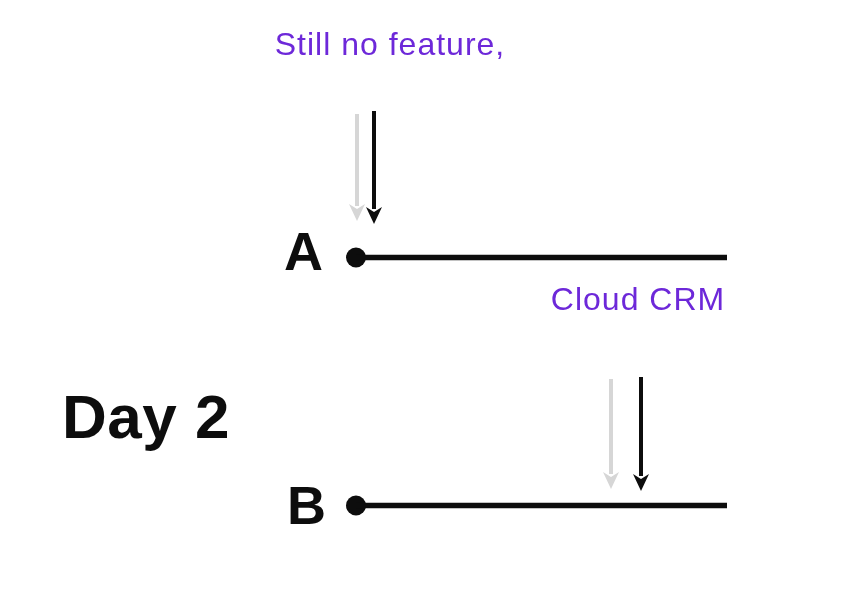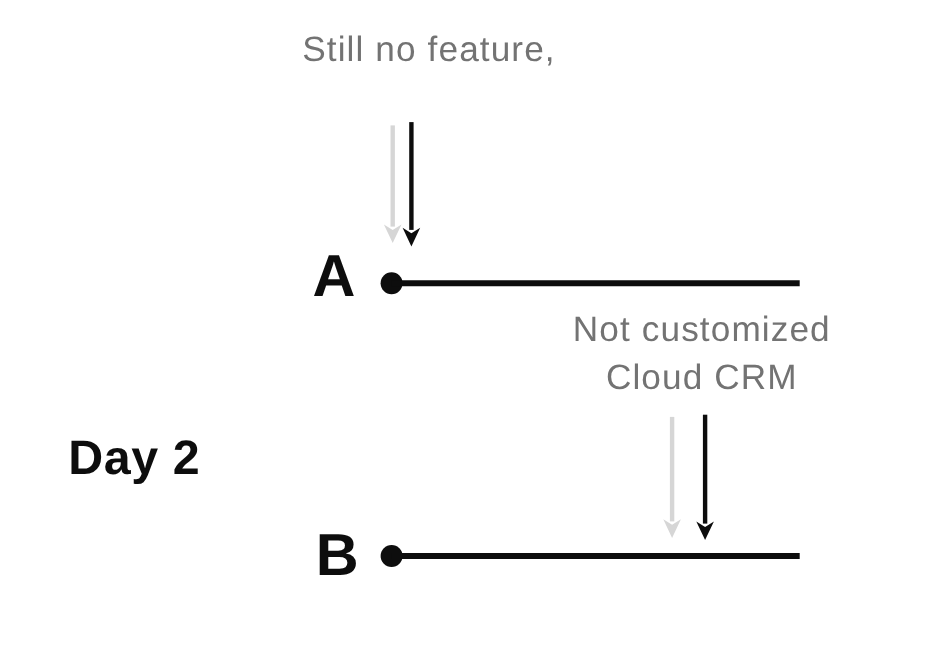--- a/index.html
+++ b/index.html
@@ -15,38 +15,38 @@
     overflow: hidden;
     font-family: "Liberation Sans", "DejaVu Sans", sans-serif;
     color: #0d0d0d;
   }
   .annotation {
     position: absolute;
     text-align: center;
     font-size: 32px;
     line-height: 44px;
     letter-spacing: 1px;
-    color: #737373;
+    color: #6d28d9;
     font-weight: 400;
   }
   .annotation-a {
     left: 165px;
     top: 22px;
     width: 450px;
   }
   .annotation-b {
     left: 438px;
     top: 277px;
     width: 400px;
   }
   .day-label {
     position: absolute;
     left: 62px;
     top: 386px;
-    font-size: 44px;
+    font-size: 62px;
     line-height: 62px;
     font-weight: 700;
     letter-spacing: 0.5px;
   }
   .track-label {
     position: absolute;
     font-size: 54px;
     line-height: 54px;
     font-weight: 700;
   }
@@ -69,21 +69,20 @@
 </head>
 <body>
 
 <div class="canvas">
 
   <div class="annotation annotation-a">
     <div>Still no feature,</div>
   </div>
 
   <div class="annotation annotation-b">
-    <div>Not customized</div>
     <div>Cloud CRM</div>
   </div>
 
   <div class="day-label">Day 2</div>
 
   <div class="track-label track-label-a">A</div>
   <div class="track-label track-label-b">B</div>
 
   <svg class="overlay" viewBox="0 0 865 601">
 

